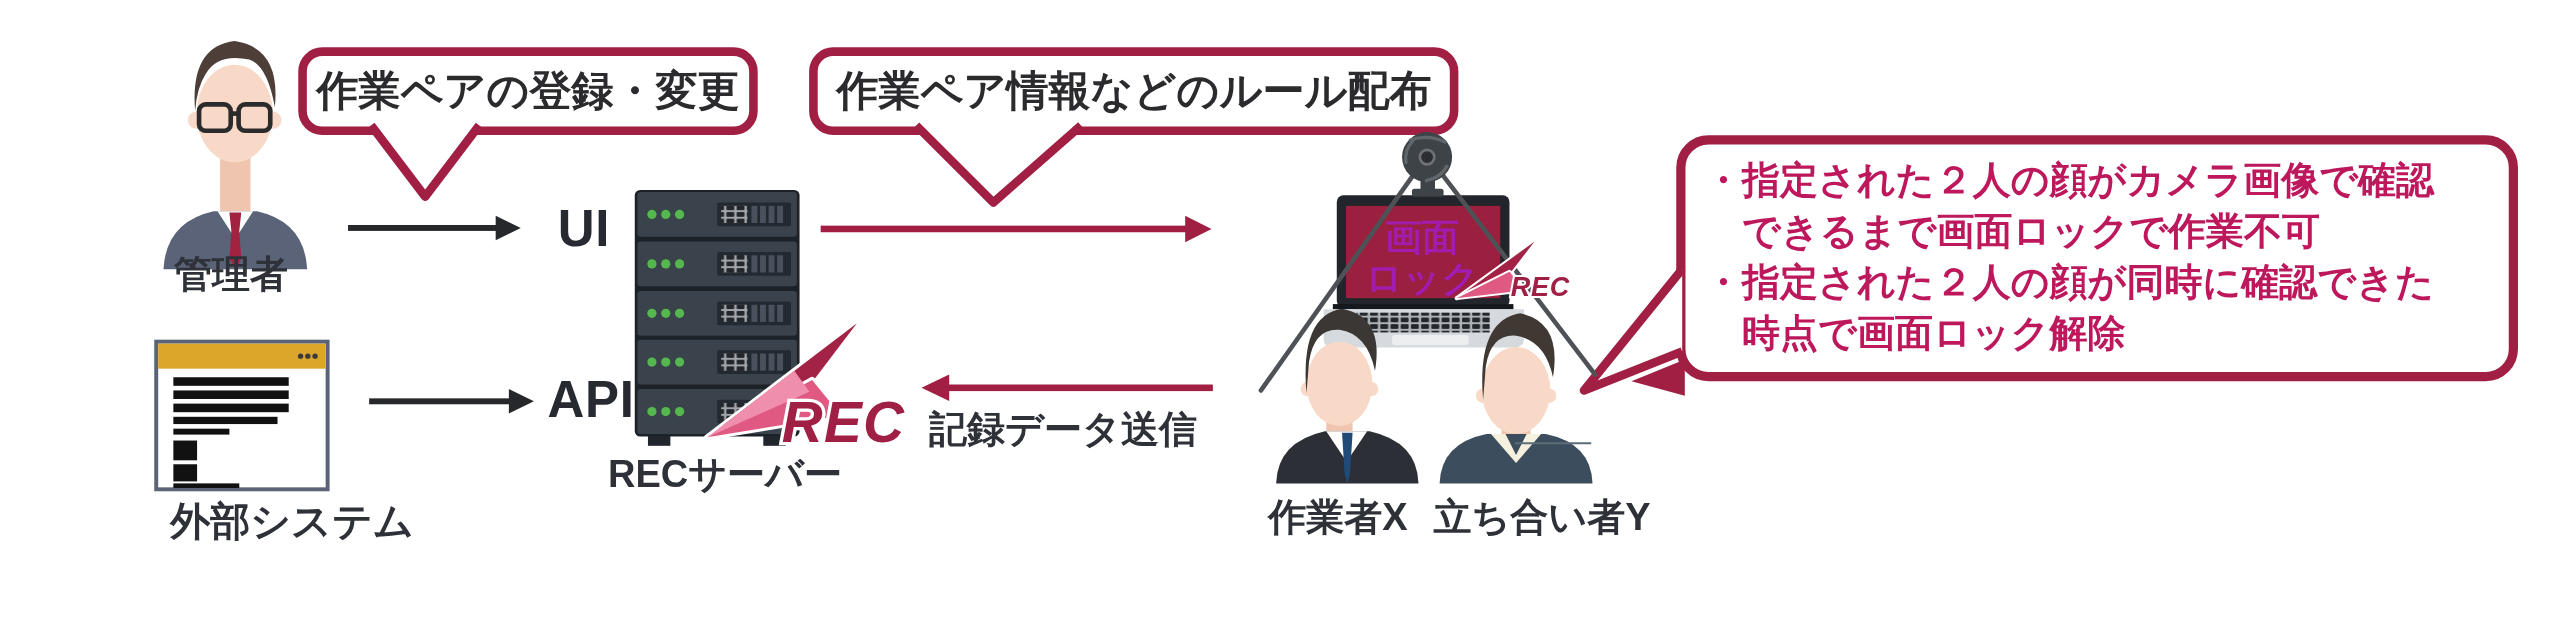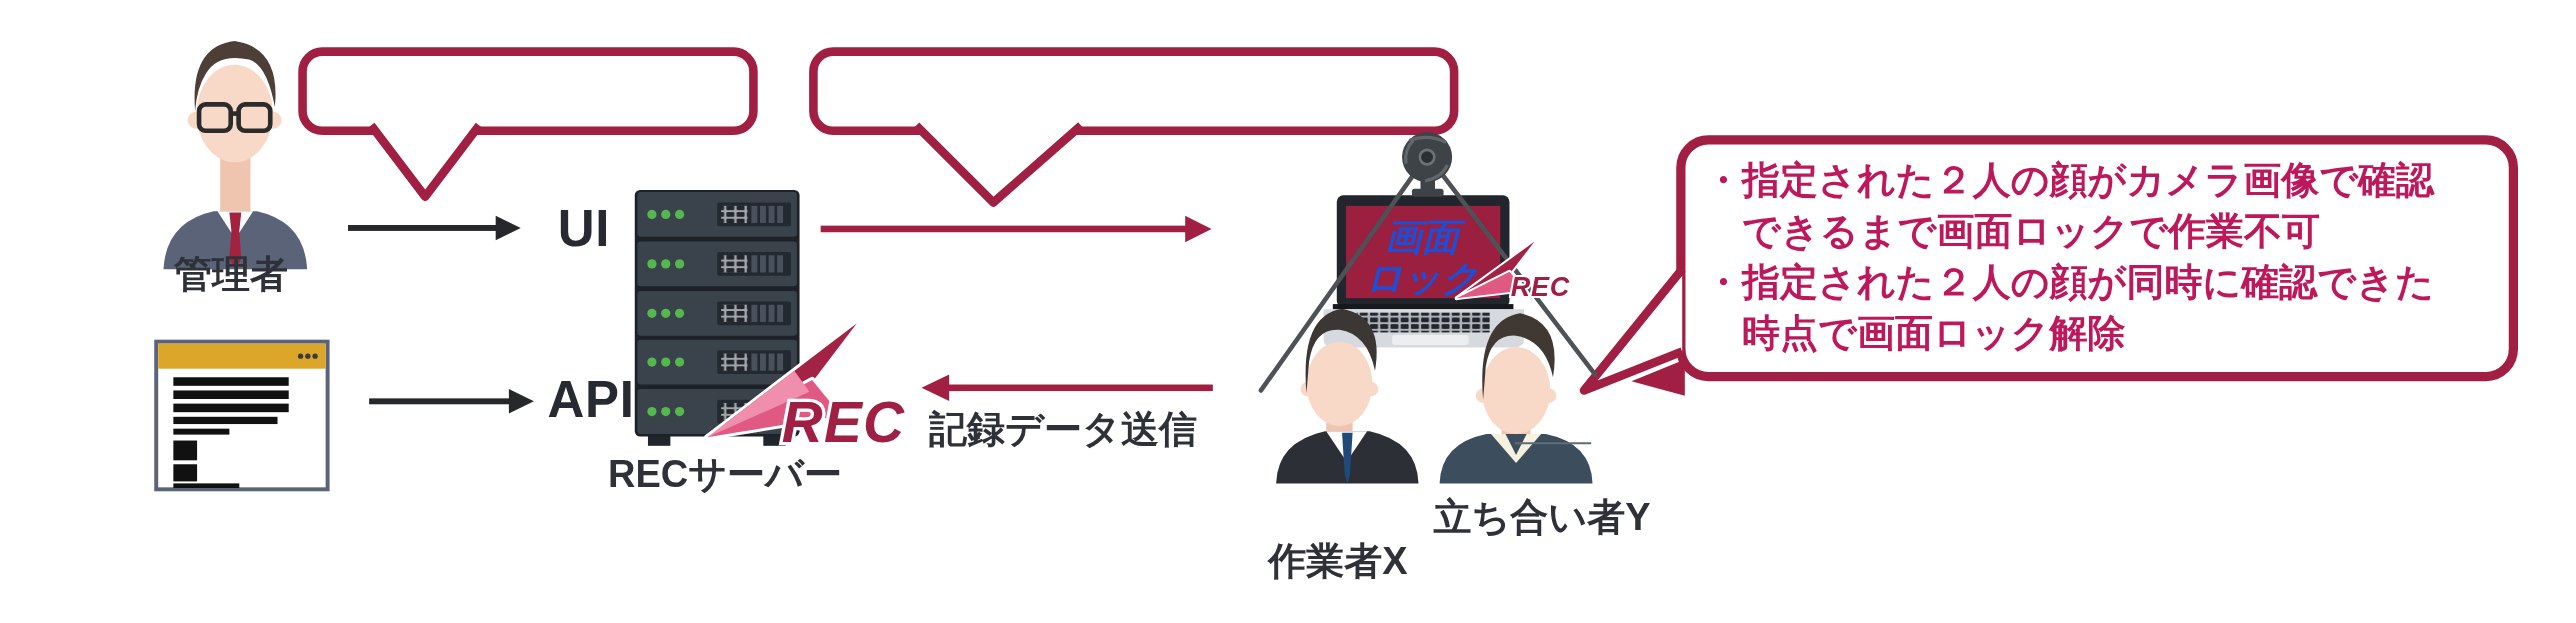--- a/index.html
+++ b/index.html
@@ -16,21 +16,21 @@
     color:#2e3238;
     font-weight:700;
     white-space:nowrap;
     line-height:1.05;
   }
   .center{transform:translateX(-50%);}
   .node-label{font-size:38px;}
   .port-label{font-size:51px;font-weight:800;color:#272b31;letter-spacing:0.7px;}
   .bubble-label{font-size:42px;color:#2b2b2e;}
   .rules-line{font-size:38px;color:#be185d;}
-  .screen-label{font-size:37px;color:#1d4ed8;font-style:italic;}
+  .screen-label{font-size:37px;color:#a21caf;}
 </style>
 </head>
 <body>
 
 <div class="canvas">
 
   <svg width="2576" height="624" viewBox="0 0 3908 946">
 
     <defs>
       <pattern id="keys" width="15.5" height="10" patternUnits="userSpaceOnUse">
@@ -238,34 +238,37 @@
       <line x1="2298" y1="672" x2="2414" y2="672" stroke="#5D6D78" stroke-width="3"></line>
       <circle cx="2250" cy="600" r="11" fill="#F8D8C6"></circle>
       <circle cx="2350" cy="600" r="11" fill="#F8D8C6"></circle>
       <ellipse cx="2300" cy="592" rx="52" ry="66" fill="#F8D8C6"></ellipse>
       <path d="M2250,606 Q2240,486 2306,475 Q2370,488 2356,572 Q2344,516 2300,509 Q2262,506 2254,556 Z" fill="#3F3833"></path>
     </g>
   </svg>
 
   <div class="lbl center node-label" style="left:231px;top:255px;">管理者</div>
 
+  <div class="lbl center node-label" style="left:292px;top:500px;font-size:40px;">外部システム</div>
 
   <div class="lbl center port-label" style="left:584px;top:202px;">UI</div>
   <div class="lbl center port-label" style="left:591px;top:373px;">API</div>
 
   <div class="lbl center node-label" style="left:725px;top:455px;">RECサーバー</div>
 
   <div class="lbl center" style="left:1063px;top:410px;font-size:38px;">記録データ送信</div>
 
-  <div class="lbl center node-label" style="left:1338px;top:498px;margin-top:44px;">作業者X</div>
+  <div class="lbl center node-label" style="left:1338px;top:498px;">作業者X</div>
   <div class="lbl center node-label" style="left:1542px;top:498px;">立ち合い者Y</div>
 
   <div class="lbl center screen-label" style="left:1422px;top:219px;">画面</div>
   <div class="lbl center screen-label" style="left:1422px;top:260px;">ロック</div>
 
+  <div class="lbl center bubble-label" style="left:528px;top:69px;">作業ペアの登録・変更</div>
+  <div class="lbl center bubble-label" style="left:1134px;top:69px;">作業ペア情報などのルール配布</div>
 
   <div class="lbl rules-line" style="left:1704px;top:161px;">・指定された２人の顔がカメラ画像で確認</div>
   <div class="lbl rules-line" style="left:1704px;top:212px;text-align:center;">　できるまで画面ロックで作業不可</div>
   <div class="lbl rules-line" style="left:1704px;top:263px;text-align:right;">・指定された２人の顔が同時に確認できた</div>
   <div class="lbl rules-line" style="left:1704px;top:314px;">　時点で画面ロック解除</div>
 
 </div>
 
 
 </body></html>

